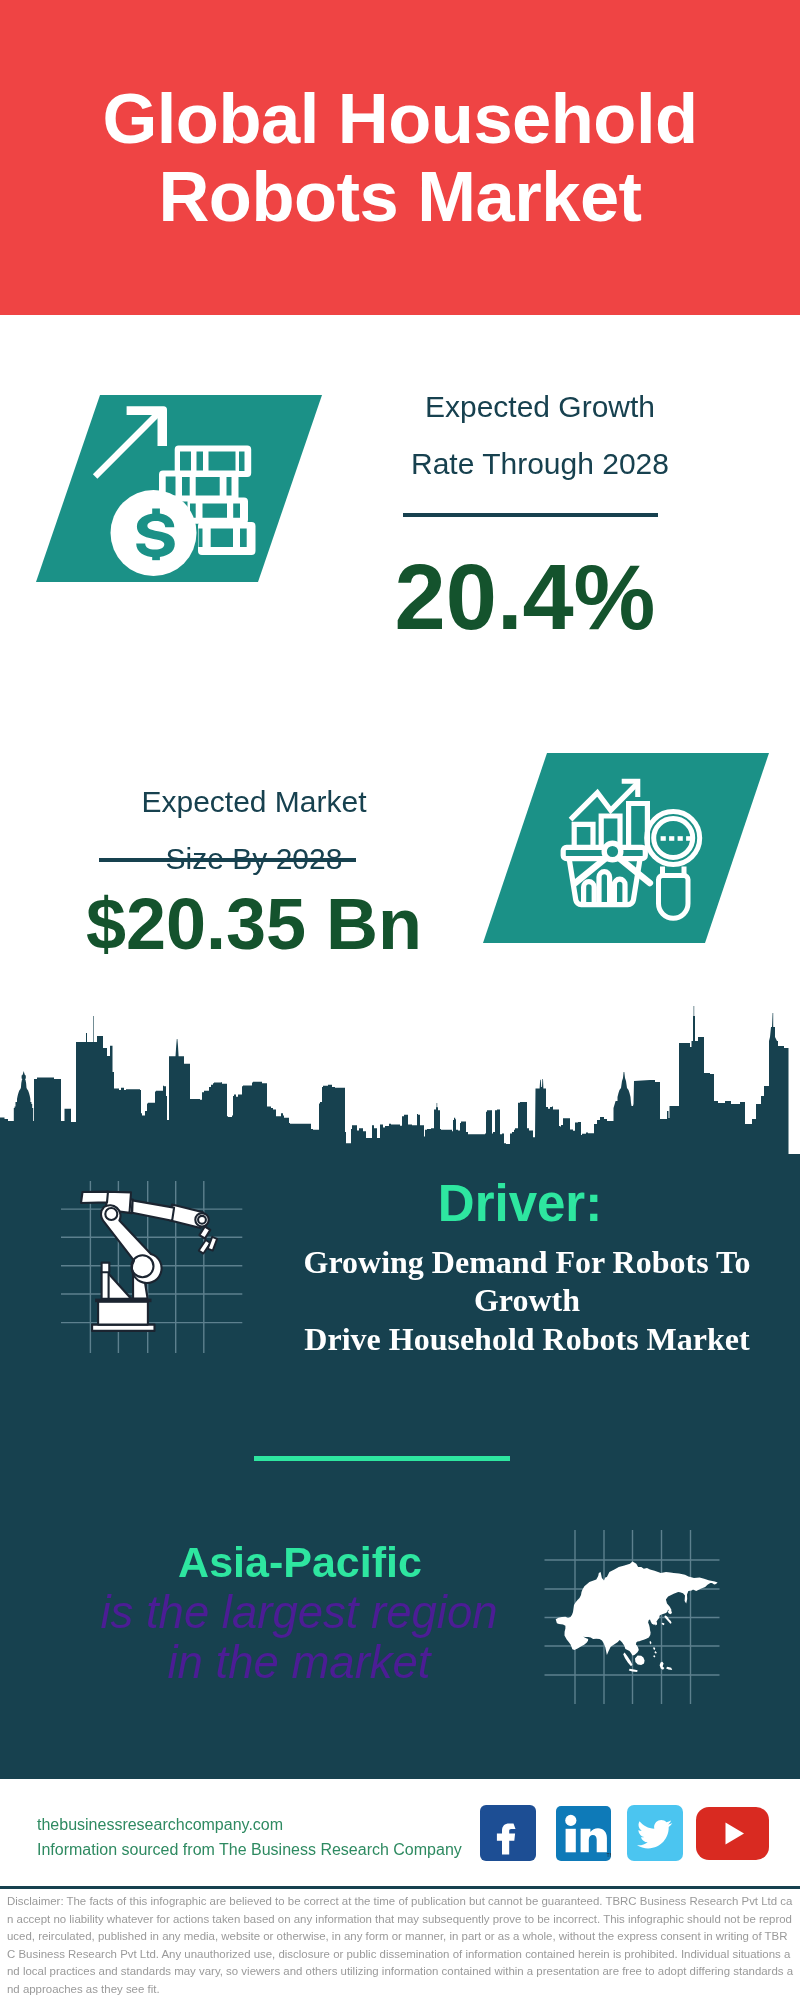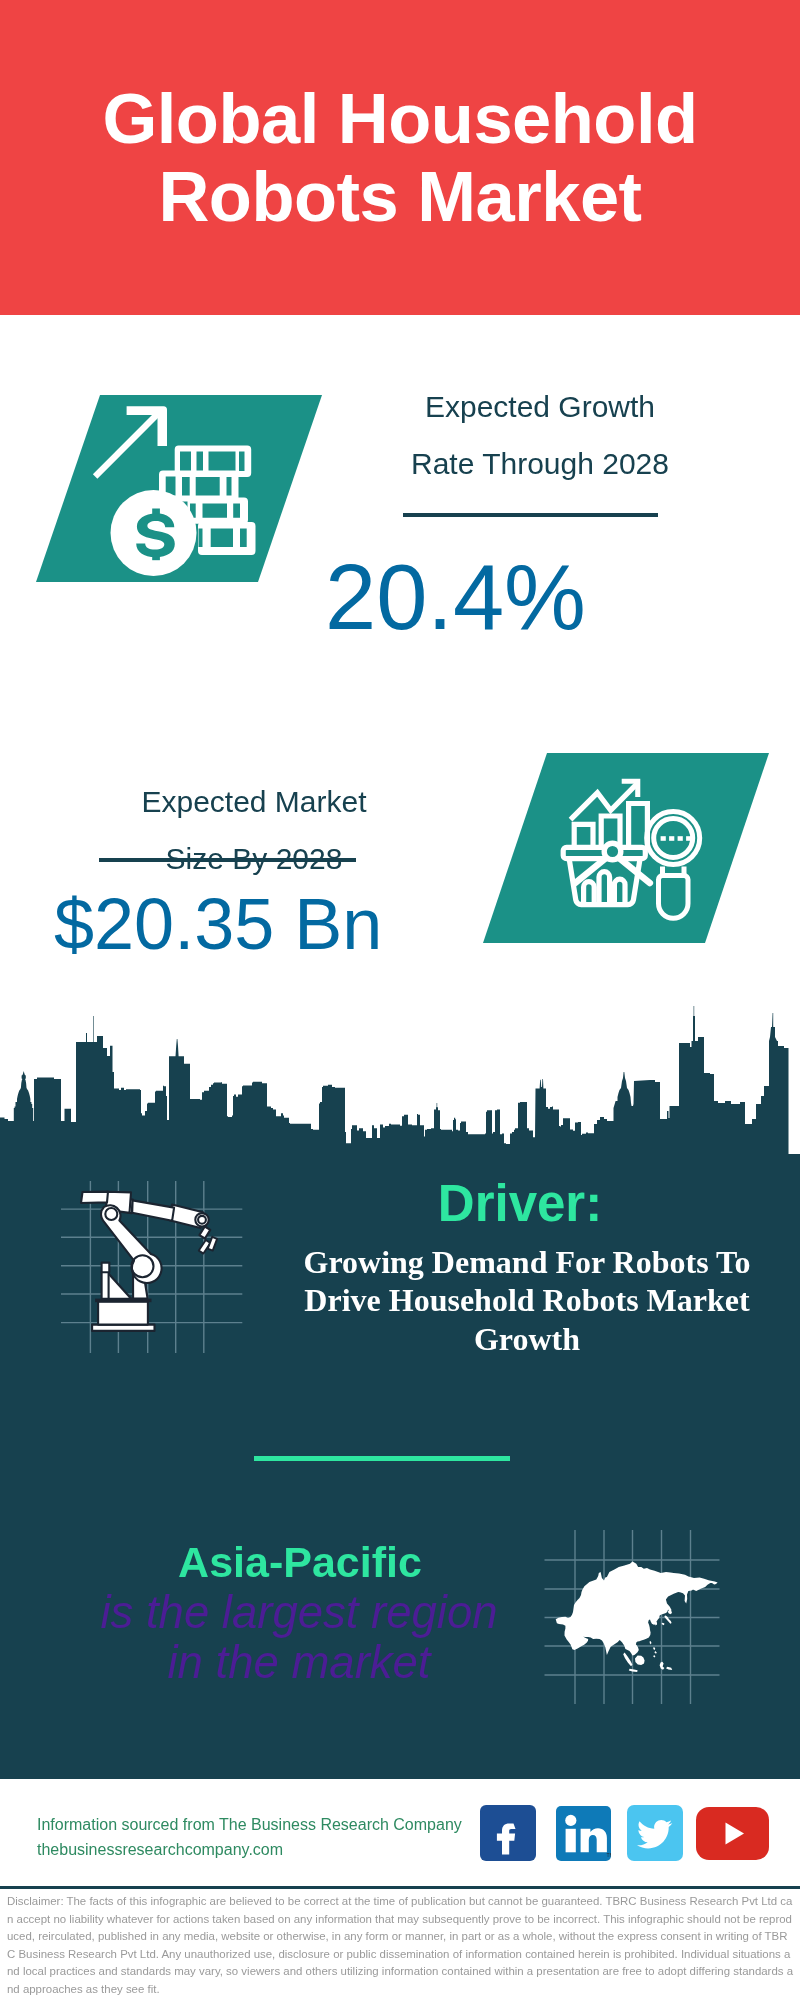--- a/index.html
+++ b/index.html
@@ -10,21 +10,21 @@
   
   .header{position:absolute;left:0;top:0;width:800px;height:315px;background:#ef4444;}
   .header-title{position:absolute;left:0;top:80px;width:800px;
     color:#ffffff;font-size:70.5px;font-weight:bold;line-height:78px;text-align:center;
     letter-spacing:-0.5px;}
 
   
   .para{position:absolute;background:#1b9187;}
   .kpi-head{position:absolute;color:#17414f;font-size:30px;font-weight:normal;line-height:57px;text-align:center;}
   .kpi-rule{position:absolute;height:4px;background:#17414f;}
-  .kpi-val{position:absolute;color:#0369a1;font-weight:normal;text-align:left;white-space:nowrap;}
+  .kpi-val{position:absolute;color:#14532d;font-weight:bold;text-align:center;white-space:nowrap;}
 
   
   .dark{position:absolute;left:0;top:1154px;width:800px;height:625px;background:#17414f;}
   .skyline{position:absolute;left:0;top:1005px;width:800px;height:140px;}
 
   .driver-label{position:absolute;color:#2ee6a0;font-size:51px;font-weight:bold;line-height:39px;text-align:center;}
   .driver-text{position:absolute;color:#ffffff;font-size:32px;font-weight:bold;line-height:38.4px;text-align:center;font-family:Liberation Serif, serif;}
   .mid-rule{position:absolute;height:5px;background:#2ee6a0;}
 
   .region-big{position:absolute;color:#2ee6a0;font-size:43px;font-weight:bold;line-height:43px;text-align:center;}
@@ -150,22 +150,22 @@
       <path d="M205.8,1240.0 l4.6,3.0 l-7.0,10.6 l-4.6,-3.0 z"></path>
       <path d="M212.2,1236.8 l4.9,2.0 l-4.4,11.8 l-4.9,-2.0 z"></path>
     </g>
 
     <rect x="95.1" y="1298.6" width="56.4" height="3.6" fill="#1b2430"></rect>
   </svg>
 
   <div class="driver-label" style="left:320px;top:1184px;width:400px;">Driver:</div>
   <div class="driver-text" style="left:267px;top:1243px;width:520px;">
     <div>Growing Demand For Robots To</div>
+    <div>Growth</div>
     <div>Drive Household Robots Market</div>
-    <div>Growth</div>
   </div>
   <div class="mid-rule" style="left:254px;top:1456px;width:256px;"></div>
 
   <div class="region-big" style="left:100px;top:1541px;width:400px;">Asia-Pacific</div>
   <div class="region-sub" style="left:99px;top:1588px;width:400px;">
     <div>is the largest region</div>
     <div>in the market</div>
   </div>
 
   <svg class="asia" viewBox="540 1520 190 190" style="position:absolute;left:540px;top:1520px;width:190px;height:190px;">
@@ -183,22 +183,22 @@
           <rect x="0" y="1000" width="788.5" height="160"></rect>
         </clipPath>
       </defs>
     <g fill="#17414f" clip-path="url(#skyclip)">
       <path d="M0,1162 L0,1117.5 L4.5,1117.5 L4.5,1119 L8,1119 L8,1121 L13.8,1121 L13.8,1108 L14.6,1108 L14.6,1106.4 L15.5,1106.4 L15.5,1102 L17,1102 L17,1099 L17.6,1096 L18.4,1093 L19.3,1090.5 L20.4,1089 L20.9,1087.8 L21.3,1083 L21.9,1080 L22.4,1079 L21.6,1078.5 L21.6,1075.5 L22.5,1075 L23.2,1073 L23.5,1071.5 L23.9,1071.5 L24.2,1073 L24.9,1075 L25.8,1075.5 L25.8,1078.5 L25.0,1079 L25.5,1080 L26.1,1083 L26.5,1087.8 L27.0,1089 L28.1,1090.5 L29.0,1093 L29.8,1096 L30.4,1099 L30.4,1102 L31.4,1102 L31.4,1104 L32.2,1104 L32.2,1108 L33.2,1108 L33.2,1121 L34,1121 L34,1079 L37,1079 L37,1077.5 L54,1077.5 L54,1079 L61,1079 L61,1121 L64.5,1121 L64.5,1108.8 L71,1108.8 L71,1122 L76,1122 L76,1042 L86,1042 L86,1033 L87,1033 L87,1042 L93,1042 L93.2,1042 L93.2,1016 L93.8,1016 L93.8,1042 L97,1042 L97,1036 L103,1036 L103,1048 L107,1048 L107,1056 L110,1056 L110,1045.7 L112.5,1045.7 L112.5,1072 L114,1072 L114,1088.5 L119,1088.5 L119,1090 L121,1090 L121,1087.7 L124,1087.7 L124,1090 L126,1090 L126,1089.2 L140,1089.2 L140,1090 L141,1090 L141,1113.2 L142,1113.2 L142,1115.5 L145,1115.5 L145,1111 L147,1111 L147,1103.5 L148,1103.5 L148,1102.7 L155,1102.7 L155,1091.5 L156,1091.5 L156,1090.7 L163,1090.7 L163,1085.8 L164,1085.8 L164,1086.2 L166,1086.2 L166,1096 L167,1096 L167,1120 L169,1120 L169,1056.2 L175.5,1056.2 L176.2,1046 L176.8,1039 L177.4,1039 L178,1046 L178.6,1056.2 L184,1056.2 L184,1063.7 L190,1063.7 L190,1099 L200,1099 L200,1099.7 L202,1099.7 L202,1092.2 L204,1092.2 L204,1090.7 L209,1090.7 L209,1087 L211,1087 L211,1084.7 L213,1084.7 L213,1083.2 L214,1083.2 L214,1082.5 L221,1082.5 L221,1082.2 L222,1082.2 L222,1083.7 L227,1083.7 L227,1116.2 L228,1116.2 L228,1117 L232,1117 L232,1115.5 L233,1115.5 L233,1096 L234,1096 L234,1094.5 L236,1094.5 L236,1096.7 L238,1096.7 L238,1094.5 L242,1094.5 L242,1086.2 L243,1086.2 L243,1085.5 L252,1085.5 L252,1082.5 L253,1082.5 L253,1081.7 L262,1081.7 L262,1083.2 L267,1083.2 L267,1106.5 L271,1106.5 L271,1108 L273,1108 L273,1109.5 L276,1109.5 L276,1116.2 L281,1116.2 L281,1113.2 L283,1113.2 L283,1115.5 L284,1115.5 L284,1117.7 L289,1117.7 L289,1123 L290,1123 L290,1123.7 L311,1123.7 L311,1129 L313,1129 L313,1129.7 L319,1129.7 L319,1103.5 L320,1103.5 L320,1102 L322,1102 L322,1087 L323,1087 L323,1085.8 L328,1085.8 L328,1084.7 L332,1084.7 L332,1087 L335,1087 L335,1087.7 L345,1087.7 L345,1132 L346,1132 L346,1143.2 L351,1143.2 L351,1129 L352,1129 L352,1125.2 L357,1125.2 L357,1130.5 L359,1130.5 L359,1128.2 L363,1128.2 L363,1131.2 L366,1131.2 L366,1138 L372,1138 L372,1125.2 L374,1125.2 L374,1128.2 L377,1128.2 L377,1138 L380,1138 L380,1124.5 L383,1124.5 L383,1127.5 L385,1127.5 L385,1126 L389,1126 L389,1123.7 L391,1123.7 L391,1124.5 L400,1124.5 L400,1125.7 L402,1125.7 L402,1116.2 L404,1116.2 L404,1114.7 L408,1114.7 L408,1124.5 L412,1124.5 L412,1125.2 L417,1125.2 L417,1114 L418,1114 L418,1114.7 L420,1114.7 L420,1125.2 L424,1125.2 L424,1136.5 L425,1136.5 L425,1129.7 L427,1129.7 L427,1129 L431,1129 L431,1128.2 L434,1128.2 L434,1109.5 L436,1109.5 L436,1107.2 L436.6,1107.2 L436.6,1103 L437.2,1103 L437.2,1107.2 L438,1107.2 L438,1110.2 L440,1110.2 L440,1129 L441,1129 L441,1129.7 L452,1129.7 L452,1131.2 L453,1131.2 L453,1120 L454,1120 L454,1117.7 L455.2,1117.7 L455.2,1119.2 L456,1119.2 L456,1129.7 L458,1129.7 L458,1130.5 L460,1130.5 L460,1123 L461,1123 L461,1121.5 L466,1121.5 L466,1132 L468,1132 L468,1134.2 L485,1134.2 L485,1133.5 L486,1133.5 L486,1111.7 L487,1111.7 L487,1110.2 L492,1110.2 L492,1133.5 L493,1133.5 L493,1132 L495,1132 L495,1110.2 L497,1110.2 L497,1109.5 L500,1109.5 L500,1134.2 L502,1134.2 L502,1133.5 L504,1133.5 L504,1143.2 L506,1143.2 L506,1144 L510,1144 L510,1133.5 L512,1133.5 L512,1132 L514,1132 L514,1129.7 L515,1129.7 L515,1128.2 L518,1128.2 L518,1102.7 L520,1102.7 L520,1102 L527,1102 L527,1128.2 L529,1128.2 L529,1130.5 L533,1130.5 L533,1137.3 L535,1137.3 L535.5,1088.6 L539.6,1088.6 L540.2,1079.7 L540.8,1079.7 L541.2,1087 L542,1087 L542.4,1079.1 L543,1079.1 L543.4,1088.6 L546,1088.6 L546,1107 L548,1107 L548,1108.8 L550,1108.8 L550,1107 L552,1107 L552,1106.4 L553,1106.4 L553,1109.4 L559,1109.4 L559,1126 L560,1126 L560,1126.6 L561,1126.6 L561,1124.9 L563,1124.9 L563,1118.3 L570,1118.3 L570,1129.6 L573,1129.6 L573,1130.8 L575,1130.8 L575,1122.5 L578,1122.5 L578,1121.9 L581,1121.9 L581,1134.9 L582,1134.9 L582,1133.8 L586,1133.8 L586,1132.6 L588,1132.6 L588,1133.2 L594,1133.2 L594,1124 L597,1124 L597,1120 L600,1120 L600,1162 Z"></path>
       <path d="M0,1162 L0,1117 L4,1117 L4,1119 L7,1119 L7,1121 L13.5,1121 L13.5,1108 L15,1103 L15.6,1101 L17.5,1101 L17.5,1097 L18.5,1093 L19.5,1090 L21,1088 L22,1081 L23,1078 L23.6,1072 L24.3,1072 L25,1078 L26,1081 L27,1088 L28.5,1090 L29.5,1093 L30.5,1097 L31,1103 L31.5,1106 L33,1106 L33.5,1104 L34,1081 L50,1080 L55,1080 L55,1082 L60,1082 L60,1119 L67,1119 L67,1111 L68.5,1111 L68.5,1118 L69.5,1118 L69.5,1106 L79,1106 L79,1043 L90,1043 L90,1047 L91.5,1047 L91.5,1041 L93,1041 L93,1016 L93.6,1016 L93.6,1006 L94.2,1006 L94.2,1016 L95,1016 L95,1041 L98,1041 L98,1037 L104,1037 L104,1073 L110,1073 L110,1074 L114,1074 L114,1101 L118,1101 L118,1103 L125,1103 L125,1101 L131,1101 L131,1104 L140,1104 L140,1102 L145,1102 L145,1124 L152,1124 L152,1119 L156,1119 L156,1104 L161,1104 L161,1096 L164,1096 L164,1086 L169,1086 L169,1041 L170,1037 L171,1027 L172,1027 L172.6,1013 L173.2,1013 L173.2,1027 L175,1027 L175,1037 L177,1041 L178,1041 L178,1046 L184,1046 L184,1048 L190,1048 L190,1060 L196,1060 L196,1063 L200,1063 L200,1106 L203,1106 L203,1098 L208,1098 L208,1093 L212,1093 L212,1087 L216,1087 L216,1081 L222,1081 L222,1083 L228,1083 L228,1119 L231,1119 L231,1116 L233,1116 L233,1120 L235,1120 L235,1104 L238,1104 L238,1098 L243,1098 L243,1093 L248,1093 L248,1085 L252,1085 L252,1082 L262,1082 L262,1084 L268,1084 L268,1105 L272,1105 L272,1101 L276,1101 L276,1118 L280,1118 L280,1113 L283,1113 L283,1118 L288,1118 L288,1112 L292,1112 L292,1116 L296,1116 L296,1119 L300,1119 L300,1124 L305,1124 L305,1122 L310,1122 L310,1125 L313,1125 L313,1090 L317,1090 L317,1087 L317,1085 L322,1085 L322,1087 L327,1087 L327,1085 L332,1085 L332,1088 L338,1088 L338,1125 L341,1125 L341,1128 L345,1128 L345,1120 L349,1120 L349,1118 L352,1118 L352,1123 L356,1123 L356,1120 L360,1120 L360,1116 L364,1116 L364,1120 L368,1120 L368,1113 L372,1113 L372,1119 L378,1119 L378,1110 L384,1110 L384,1113 L390,1113 L390,1105 L396,1105 L396,1108 L400,1108 L400,1114 L404,1114 L404,1106 L408,1106 L408,1112 L412,1112 L412,1119 L416,1119 L416,1106 L420,1106 L420,1115 L424,1115 L424,1108 L428,1108 L428,1093 L432,1093 L432,1089 L436,1089 L436,1094 L440,1094 L440,1088 L444,1088 L444,1113 L448,1113 L448,1104 L452,1104 L452,1109 L456,1109 L456,1098 L460,1098 L460,1101 L464,1101 L464,1092 L468,1092 L468,1089 L472,1089 L472,1097 L476,1097 L476,1104 L480,1104 L480,1099 L484,1099 L484,1084 L488,1084 L488,1080 L492,1080 L492,1086 L496,1086 L496,1104 L500,1104 L500,1112 L504,1112 L504,1105 L508,1105 L508,1096 L512,1096 L512,1100 L516,1100 L516,1075 L520,1075 L520,1072 L524,1072 L524,1078 L528,1078 L528,1098 L532,1098 L532,1076 L536,1076 L536,1053 L538,1053 L538,1043 L540,1043 L540,1032 L541,1032 L541,1043 L543,1043 L543,1053 L545,1053 L545,1076 L549,1076 L549,1084 L553,1084 L553,1090 L557,1090 L557,1110 L561,1110 L561,1105 L565,1105 L565,1098 L569,1098 L569,1102 L573,1102 L573,1090 L577,1090 L577,1094 L581,1094 L581,1107 L585,1107 L585,1102 L589,1102 L589,1112 L593,1112 L593,1108 L597,1108 L597,1114 L600,1114 L600,1162 Z" transform="translate(600,0)"></path>
     </g>
   </svg>
 
   <div class="src" style="left:37px;top:1812px;">
+    <div>thebusinessresearchcompany.com</div>
     <div>Information sourced from The Business Research Company</div>
-    <div>thebusinessresearchcompany.com</div>
   </div>
 
   <a class="social" style="left:480px;top:1805px;width:56px;height:56px;">
     <svg viewBox="0 0 56 56" style="width:56px;height:56px;display:block;">
       <rect x="0" y="0" width="56" height="56" rx="6" fill="#1d4e94"></rect>
       <path d="M33.5,18.4 h-4.3 c-4.6,0 -7.2,2.6 -7.2,7.1 v3.1 h-5.1 v7.1 h5.1 v13.9 h7.2 v-13.9 h5.1 l0.8,-7.1 h-5.9 v-2.4
                c0,-1.4 0.5,-2.1 2.1,-2.1 h4.2 z" fill="#ffffff"></path>
     </svg>
   </a>
   <a class="social" style="left:556px;top:1806px;width:55px;height:55px;">

